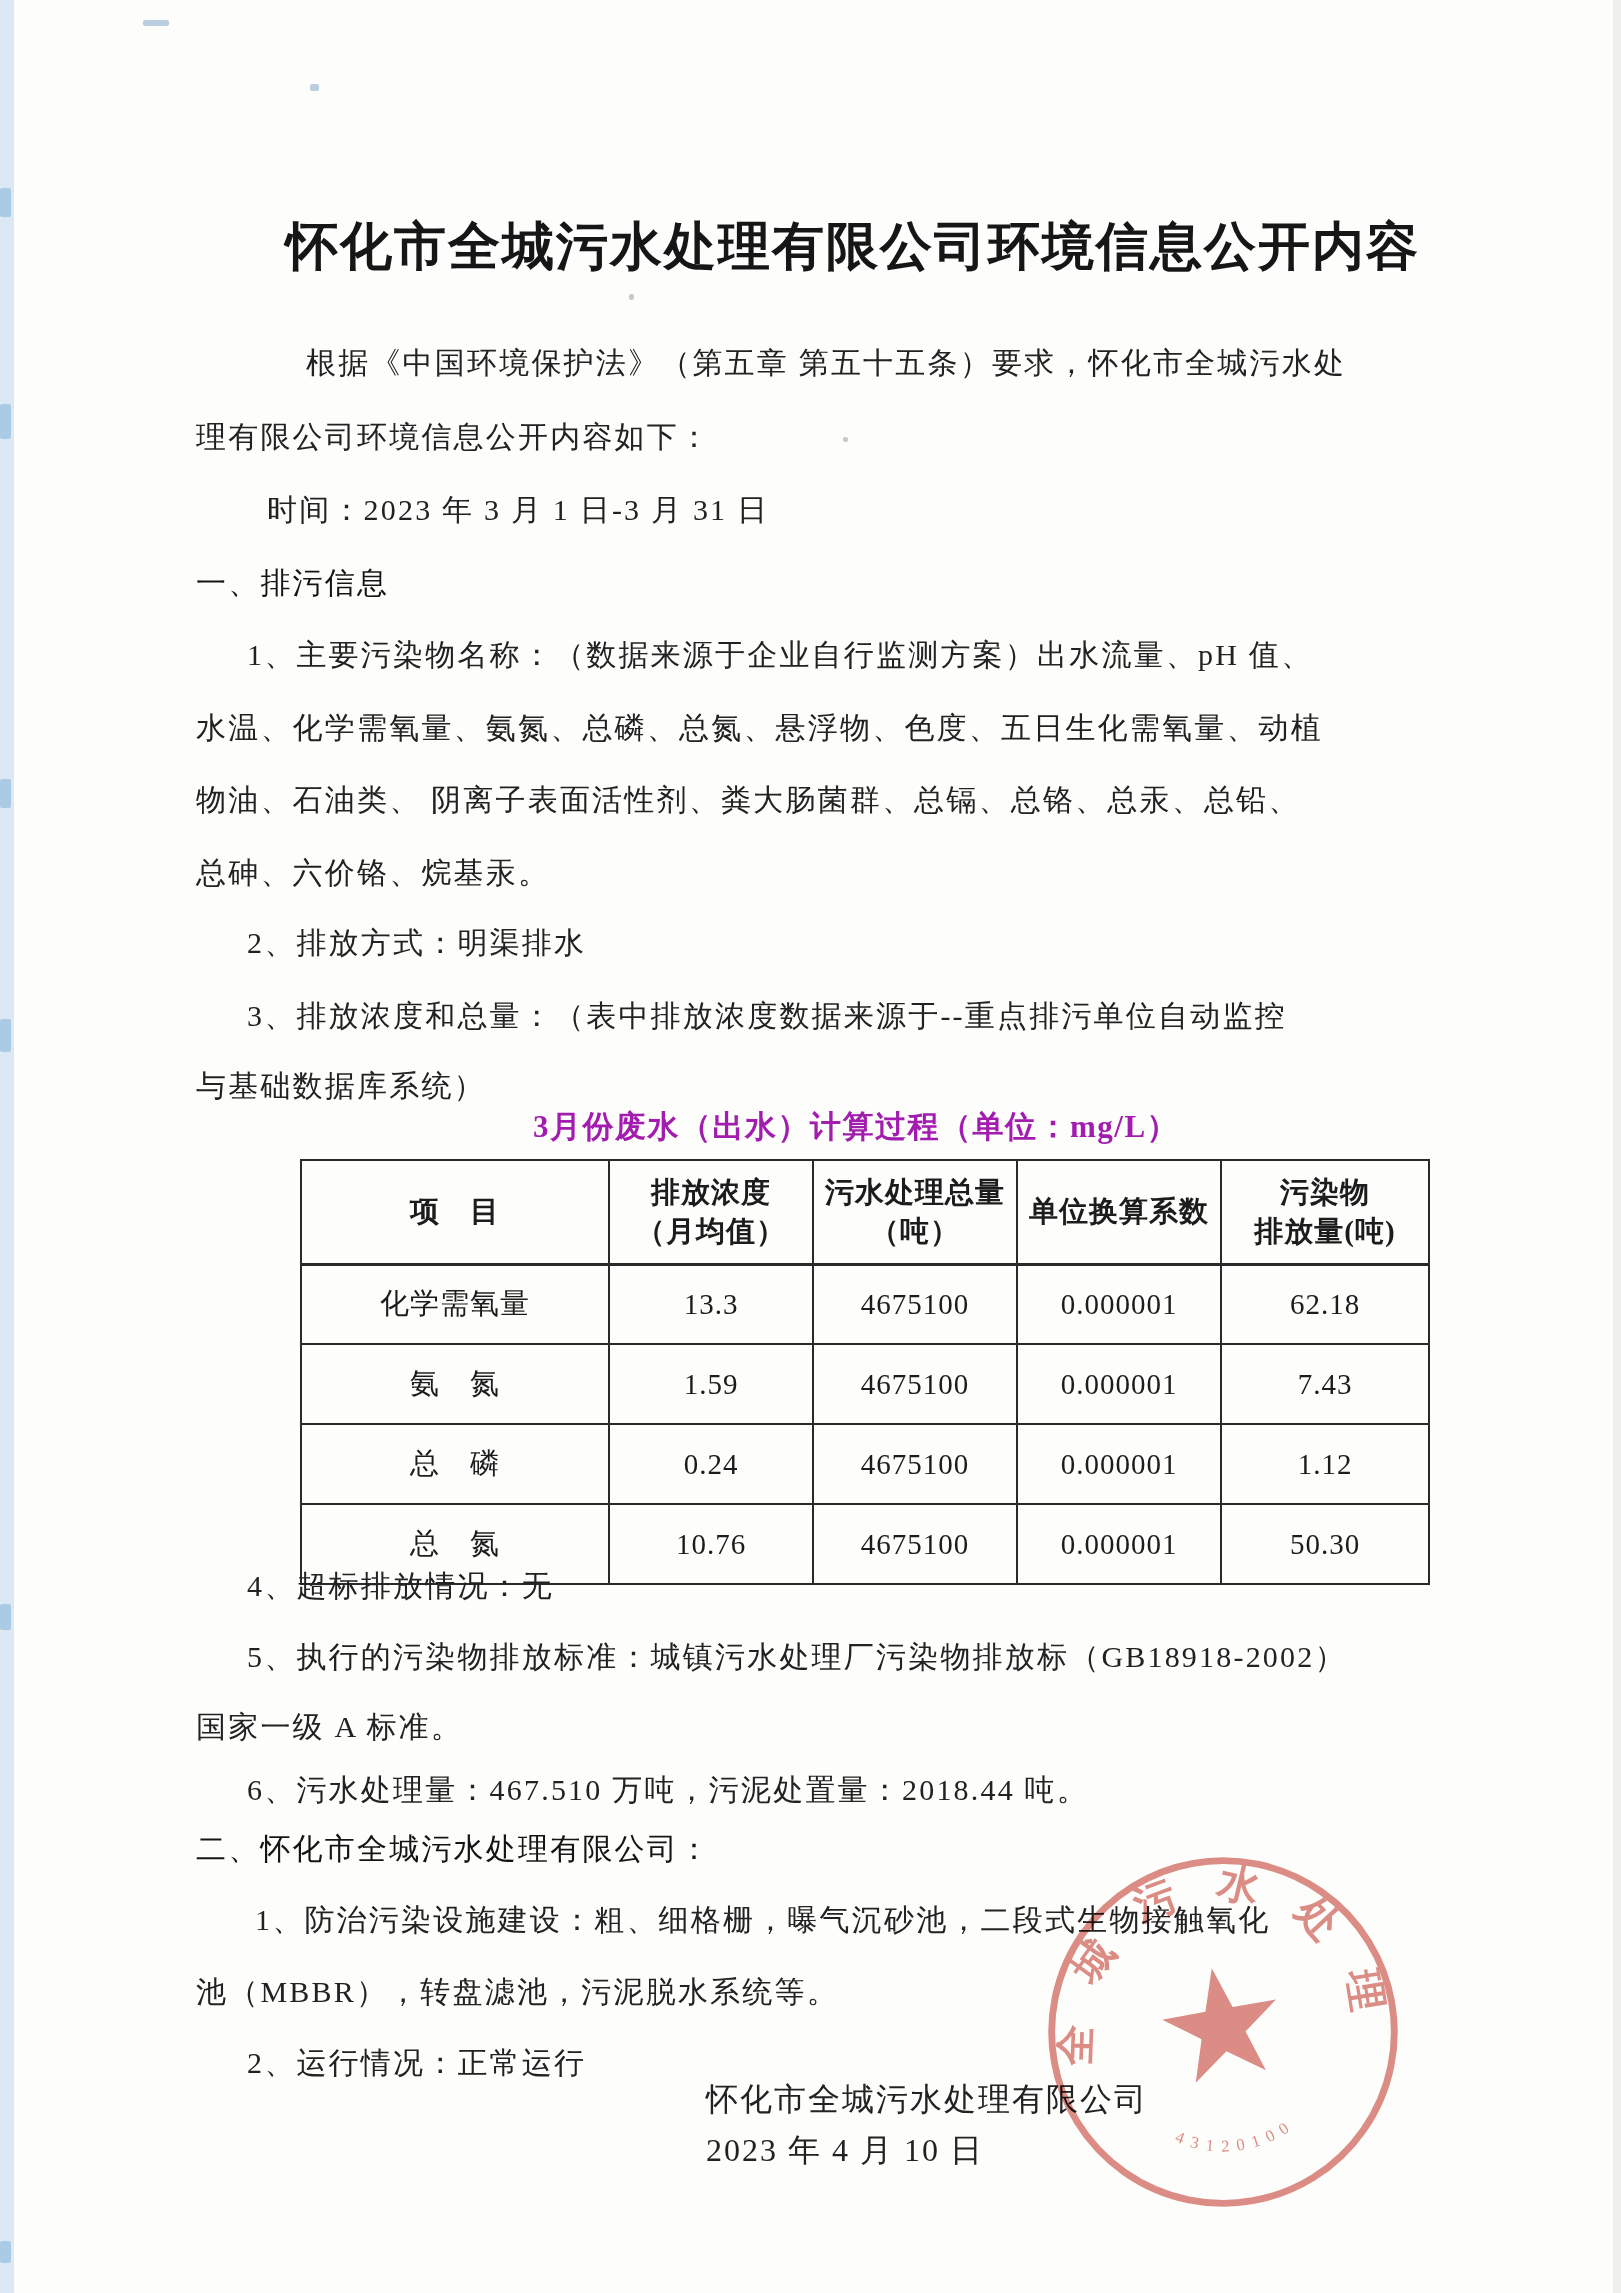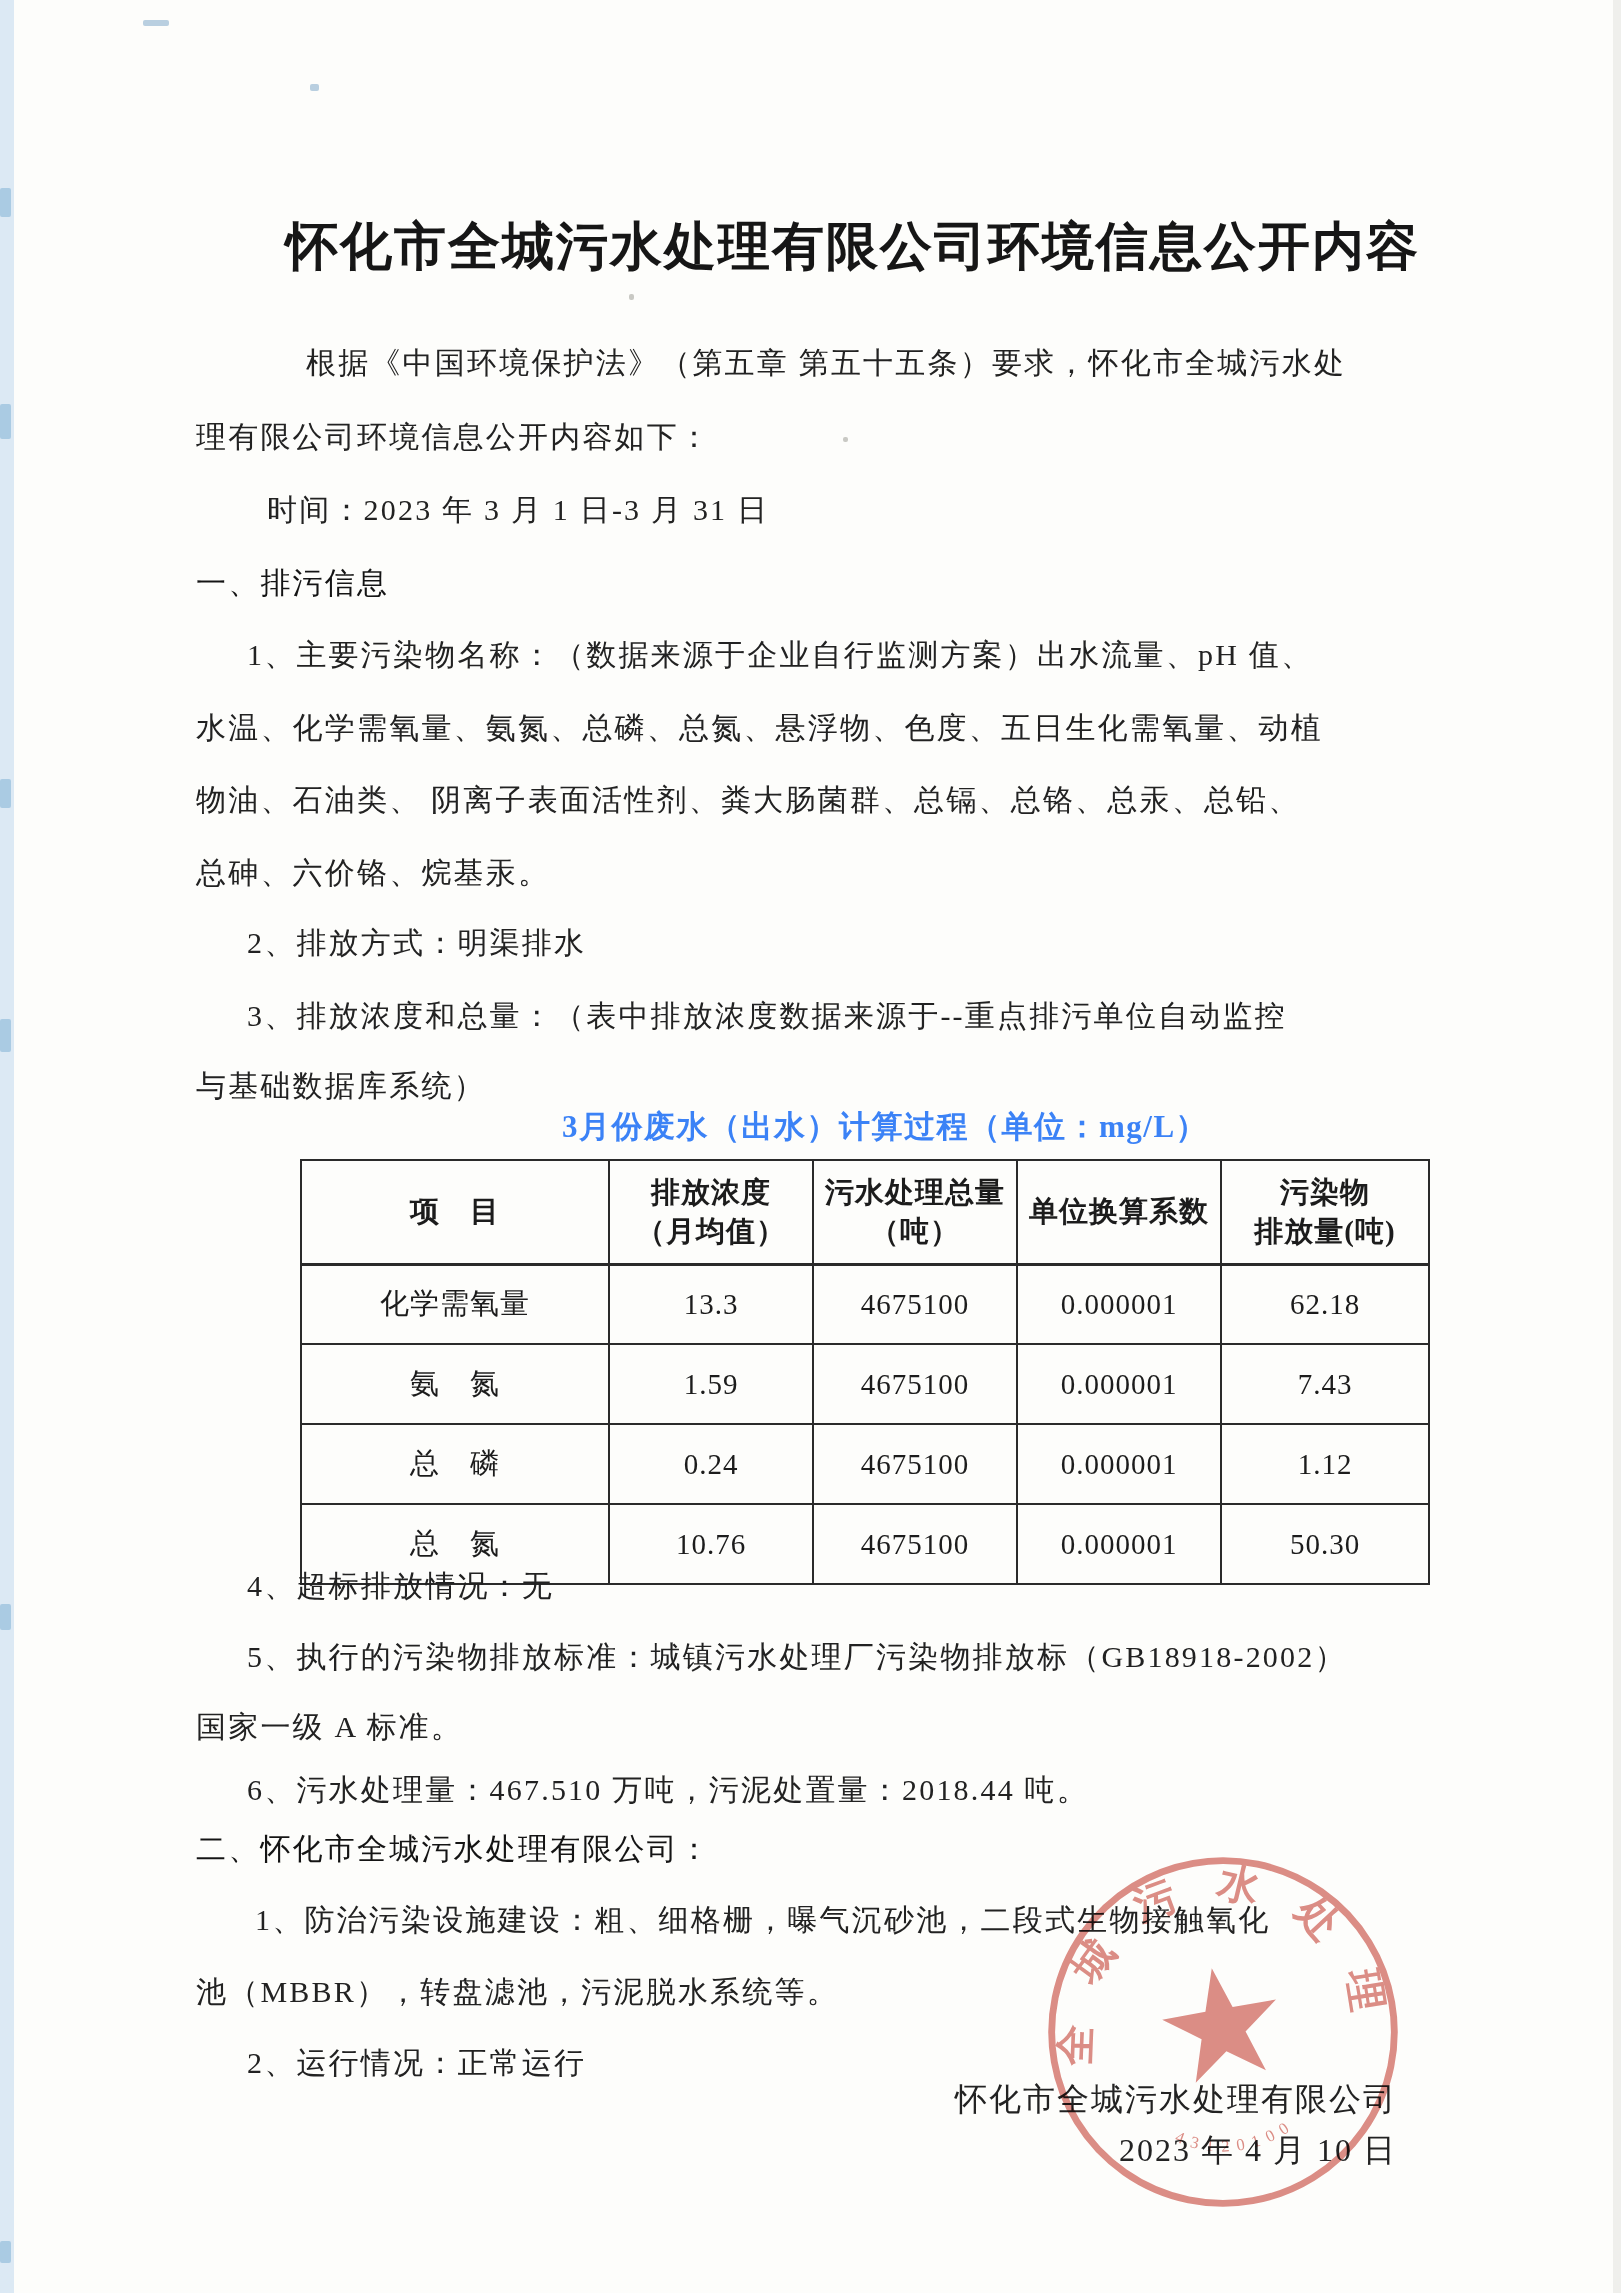--- a/index.html
+++ b/index.html
@@ -13,37 +13,37 @@
   
   .edge-strip{position:absolute;left:0;top:0;width:13.7px;height:2294px;background:#dce9f4;}
   .edge-tick{position:absolute;left:0;width:10.8px;background:#aacbe3;border-radius:2px;}
   .right-shade{position:absolute;right:0;top:0;width:7.8px;height:2294px;background:#efefec;}
   .speck{position:absolute;background:#b9cfe0;border-radius:2px;}
   .speck.g{background:#c9c9c4;}
   
   .title{position:absolute;top:212px;left:286px;font-size:52px;font-weight:bold;letter-spacing:2px;white-space:nowrap;color:#161616;}
   .ln{position:absolute;font-size:30px;letter-spacing:2.2px;white-space:pre;color:#222;}
   .bold{font-weight:normal;color:#141414;}
-  .tbl-title{position:absolute;top:1106px;left:562px;font-size:31px;font-weight:bold;letter-spacing:1.5px;white-space:nowrap;color:#3b82f6;}
+  .tbl-title{position:absolute;top:1106px;left:533px;font-size:31px;font-weight:bold;letter-spacing:1.5px;white-space:nowrap;color:#a21caf;}
   
   table.emissions{
     position:absolute;top:1159px;left:300px;width:1127px;height:375px;
     border-collapse:collapse;table-layout:fixed;
     font-size:29px;color:#1c1c1c;
   }
   table.emissions th,table.emissions td{
     border:2.5px solid #2a2a2a;text-align:center;vertical-align:middle;
     padding:0;white-space:pre-line;letter-spacing:1px;
   }
   table.emissions thead tr{height:104px;}
   table.emissions tbody tr{height:80px;}
   table.emissions th{font-weight:bold;border-bottom-width:3.9px;line-height:1.35;}
   table.emissions{border:2.9px solid #222;}
   
-  .sign{position:absolute;top:2074px;left:706px;width:691px;text-align:right;z-index:2;}
+  .sign{position:absolute;top:2074px;left:706px;width:691px;z-index:2;}
   .sign div{font-size:32px;letter-spacing:2px;line-height:51px;white-space:nowrap;color:#222;}
   
   .seal{position:absolute;left:1037px;top:1846px;width:372px;height:372px;z-index:3;
         opacity:.62;mix-blend-mode:multiply;transform:rotate(-10deg);pointer-events:none;}
 </style>
 </head>
 <body>
 
 <div class="page">
 

